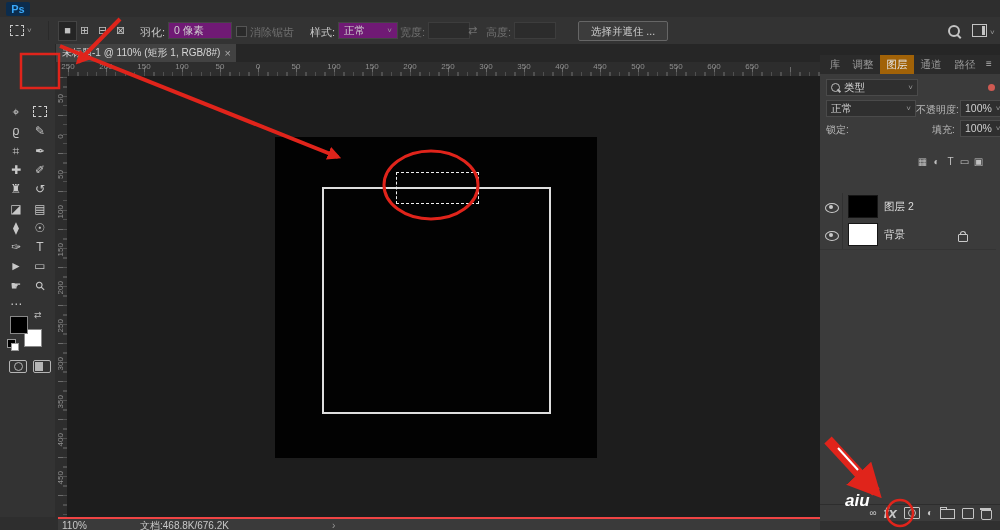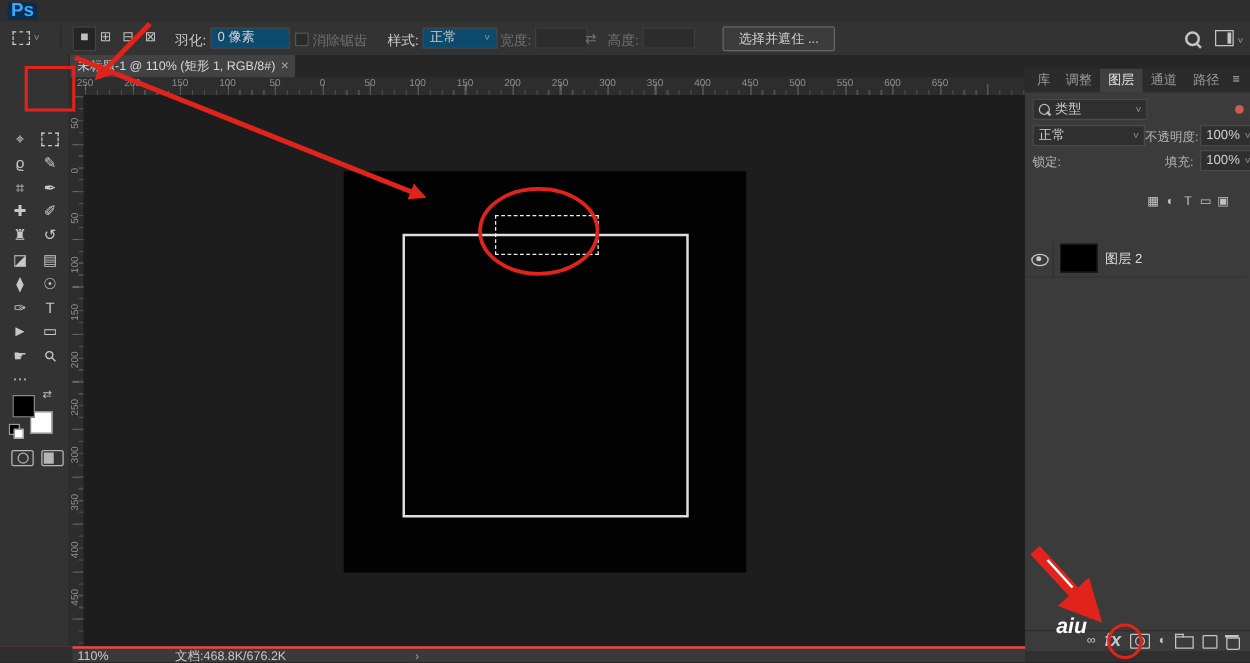--- a/index.html
+++ b/index.html
@@ -1,33 +1,33 @@
 <!DOCTYPE html>
 <html style="--red: #e0241b;"><head>
 <meta charset="utf-8">
 <style>
   html,body{margin:0;padding:0;background:#222;}
   #app{position:relative;width:1000px;height:530px;background:#323232;overflow:hidden;
        font-family:"Liberation Sans","DejaVu Sans",sans-serif;color:#cccccc;-webkit-user-select:none;}
   .abs{position:absolute;}
   
   #menubar{left:0;top:0;width:1000px;height:17px;background:#2e2e2e;border-bottom:1px solid #262626;display:flex;align-items:center;}
-  #pslogo{width:24px;height:14px;margin:1px 4px 0 6px;background:#0b2c4d;color:#3aa8f8;font-weight:bold;font-size:15px;line-height:14px;text-align:center;border-radius:2px;}
+  #pslogo{width:24px;height:14px;margin:1px 4px 0 6px;background:#0b2c4d;color:#3aa8f8;font-weight:bold;font-size:11px;line-height:14px;text-align:center;border-radius:2px;}
   .menu-item{padding:0 9px;font-size:11.5px;color:#d2d2d2;line-height:17px;white-space:nowrap;}
   
   #optbar{left:0;top:17px;width:1000px;height:27px;background:#333333;border-bottom:1px solid #222;}
   .opt-sep{position:absolute;top:4px;width:1px;height:19px;background:#2a2a2a;}
   #preset{left:6px;top:4px;width:34px;height:19px;display:flex;align-items:center;gap:3px;padding-left:4px;}
   .mqicon{width:12px;height:9px;border:1px dashed #c8c8c8;}
   .dd{color:#9a9a9a;font-size:8px;}
   .mode-ic{position:absolute;top:4px;width:17px;height:18px;text-align:center;font-size:11px;line-height:18px;color:#c0c0c0;}
   .mode-ic.sel{background:#252525;border:1px solid #444;line-height:16px;}
   .olabel{position:absolute;top:8px;font-size:11px;color:#c8c8c8;white-space:nowrap;}
   .olabel.gray, .gray{color:#707070;}
-  .field{position:absolute;top:5px;height:15px;background:#0c4a6e;border:1px solid #444;font-size:10.5px;color:#cfcfcf;line-height:15px;padding:0 5px;}
+  .field{position:absolute;top:5px;height:15px;background:#701a75;border:1px solid #444;font-size:10.5px;color:#cfcfcf;line-height:15px;padding:0 5px;}
   .cbx{position:absolute;top:9px;width:9px;height:9px;border:1px solid #555;background:#2a2a2a;}
   #sm-btn{position:absolute;left:534px;top:4px;width:88px;height:18px;border:1px solid #666;border-radius:2px;background:#3c3c3c;font-size:10.5px;color:#d0d0d0;text-align:center;line-height:18px;}
   .mag{position:absolute;width:8px;height:8px;border:2px solid #c4c4c4;border-radius:50%;}
   .mag::after{content:"";position:absolute;width:2px;height:5px;background:#c4c4c4;left:8px;top:7px;transform:rotate(-45deg);}
   .ws{position:absolute;width:13px;height:11px;border:1px solid #c4c4c4;}
   .ws::after{content:"";position:absolute;right:1px;top:1px;width:3px;height:9px;background:#c4c4c4;}
   
   #tabstrip{left:55px;top:44px;width:765px;height:18px;background:#262626;}
   #doctab{position:absolute;left:1px;top:0;width:180px;height:18px;background:#424242;display:flex;align-items:center;}
   #doctab .title{font-size:10px;color:#d6d6d6;padding-left:6px;white-space:nowrap;overflow:hidden;}
@@ -57,21 +57,21 @@
      background-size:4px 100%,9px 100%;background-position:100% 1px,100% 1px;background-repeat:repeat-y;}
   .vlab{position:absolute;left:-1px;width:12px;text-align:center;transform:rotate(-90deg);font-size:8px;color:#8f8f8f;}
   #pasteboard{left:67px;top:76px;width:753px;height:441px;background:#1d1d1d;}
   #canvas{position:absolute;left:208px;top:61px;width:322px;height:321px;background:#020202;}
   #wsquare{position:absolute;left:47px;top:50px;width:225px;height:223px;border:2px solid #dedede;}
   #dashsel{position:absolute;left:121px;top:35px;width:81px;height:30px;border:1px dashed #f0f0f0;}
   
   #panelgap{left:820px;top:44px;width:180px;height:11px;background:#262626;}
   #ptabs{left:820px;top:55px;width:180px;height:19px;background:#2b2b2b;display:flex;align-items:stretch;padding-left:4px;box-sizing:border-box;}
   .ptab{font-size:10.5px;line-height:19px;text-align:center;color:#9a9a9a;}
-  .ptab.active{background:#404040;color:#e2e2e2;}
+  .ptab.active{background:#a16207;color:#e2e2e2;}
   #pmenu{position:absolute;left:986px;top:58px;font-size:10px;color:#b5b5b5;}
   #panelbody{left:820px;top:74px;width:180px;height:447px;background:#3b3b3b;}
   .prow-dd{position:absolute;height:15px;background:#2f2f2f;border:1px solid #4a4a4a;font-size:10.5px;color:#cfcfcf;line-height:15px;padding:0 4px;display:flex;align-items:center;gap:4px;}
   .plabel{position:absolute;font-size:10px;color:#b8b8b8;white-space:nowrap;}
   .ficon{position:absolute;top:81px;width:13px;text-align:center;font-size:10px;color:#c0c0c0;line-height:14px;}
   .fdot{position:absolute;width:7px;height:7px;border-radius:50%;background:#cf5a52;}
   .lkicon{position:absolute;top:122px;width:14px;text-align:center;font-size:10px;color:#c0c0c0;}
   .mag2{width:7px;height:7px;border:1.5px solid #bbb;border-radius:50%;position:relative;flex:0 0 auto;}
   .mag2::after{content:"";position:absolute;width:1.5px;height:4px;background:#bbb;left:6px;top:5px;transform:rotate(-45deg);}
   
@@ -287,20 +287,28 @@
     </div>
   </div>
   <div id="layerlist" class="abs">
       <div class="lrow" style="top: 56px;">
         <div class="eyecell">
           <div class="eye"></div>
         </div>
         <div class="thumb black"></div>
         <span class="lname">图层 2</span>
       </div>
+      <div class="lrow" style="top: 84px;">
+        <div class="eyecell">
+          <div class="eye"></div>
+        </div>
+        <div class="thumb white"></div>
+        <span class="lname">背景</span>
+        <div class="lockicon" style="left: 138px; top: 13px;"></div>
+      </div>
     </div>
   <div id="pbottom" class="abs">
       <div class="bic">∞</div>
       <div class="bic fx">fx</div>
       <div class="maski"></div>
       <div class="bic">◐</div>
       <div class="folder"></div>
       <div class="newl"></div>
       <div class="trash"></div>
     </div>

